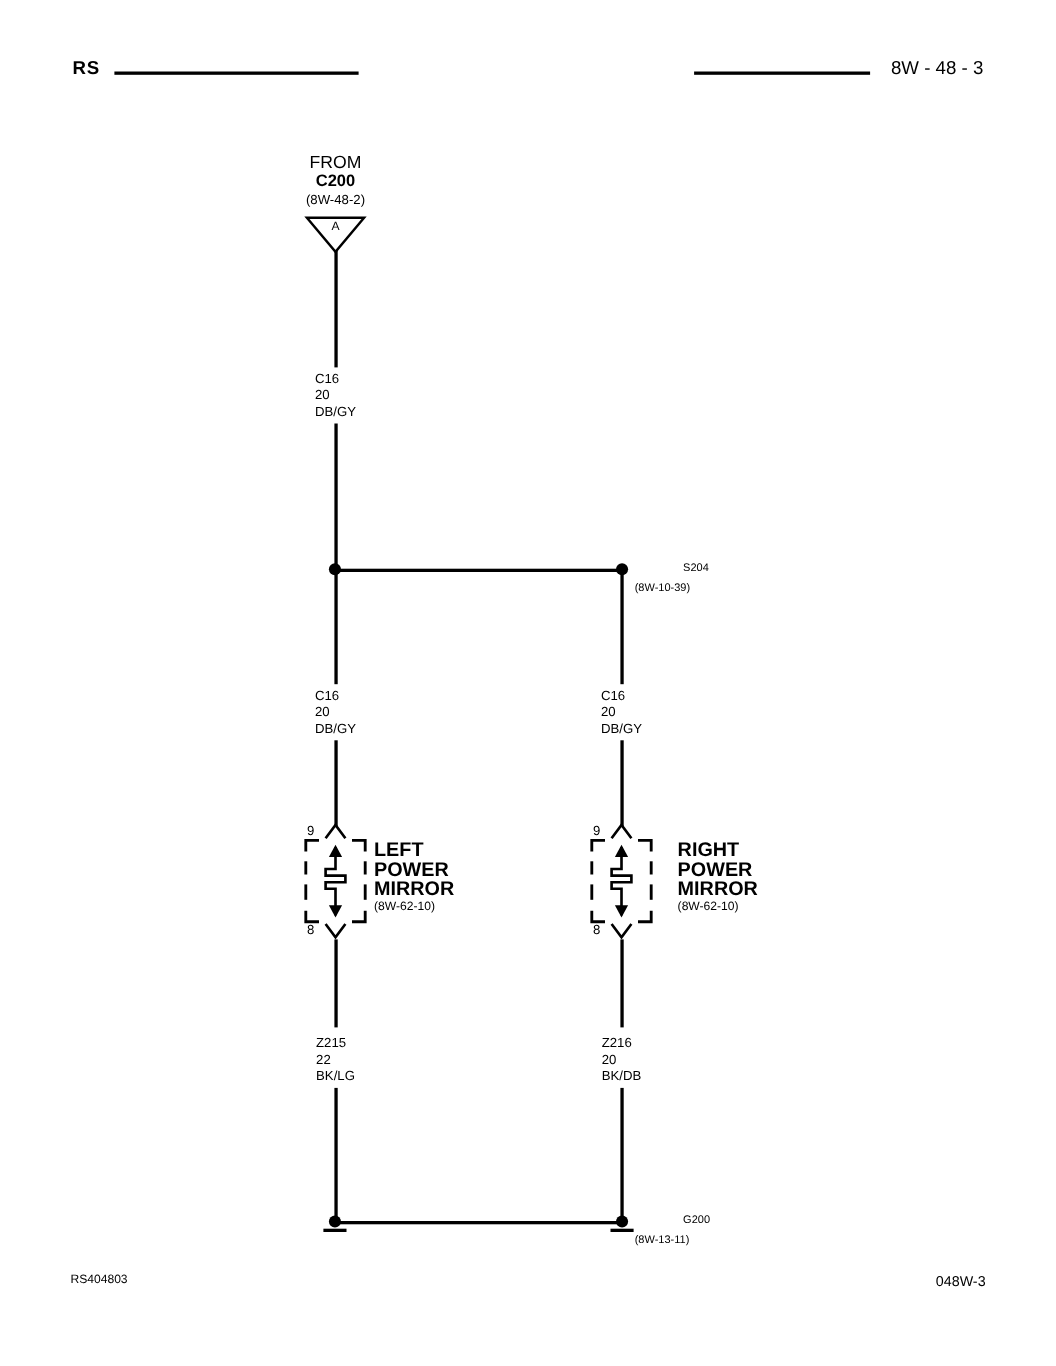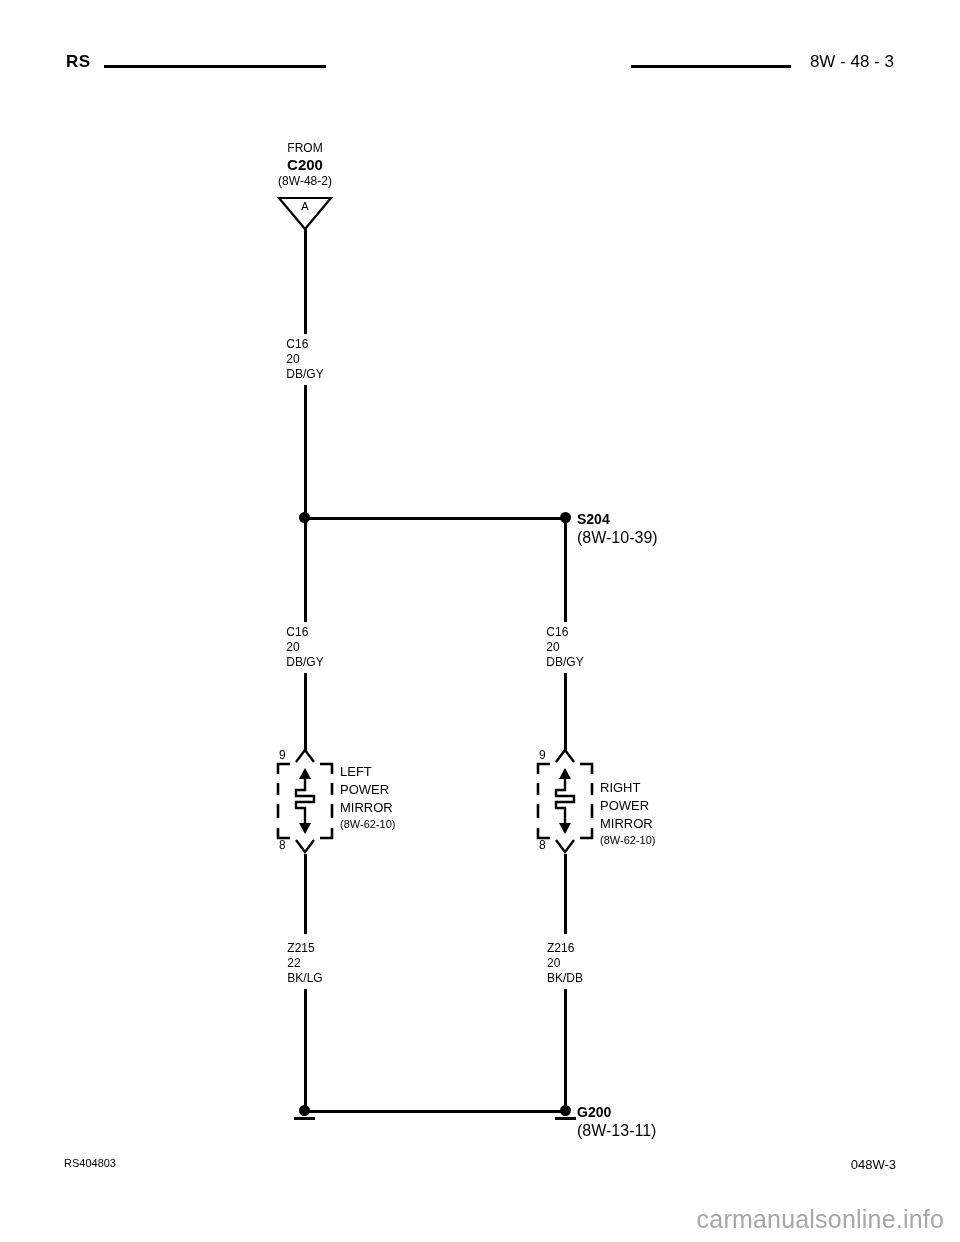--- a/index.html
+++ b/index.html
@@ -122,39 +122,40 @@
   .lbl-c {
     position: absolute;
     font-size: 12px;
     line-height: 15px;
     text-align: left;
     white-space: nowrap;
     transform: translateX(-50%);
   }
   .ref-name {
     position: absolute;
-    font-size: 14px;
-    font-weight: bold;
-    white-space: nowrap;
+    font-size: 10px;
+    font-weight: normal;
+    white-space: nowrap;
+    margin-left: 44px;
   }
   .ref-sub {
     position: absolute;
-    font-size: 16px;
+    font-size: 10px;
     white-space: nowrap;
   }
 
   
   .from-block {
     position: absolute;
     left: 305px;
     top: 141px;
     transform: translateX(-50%);
     text-align: center;
   }
-  .from-line1 { font-size: 12px; line-height: 15px; }
+  .from-line1 { font-size: 16px; line-height: 15px; }
   .from-line2 { font-size: 15px; font-weight: bold; line-height: 18px; }
   .from-line3 { font-size: 12px; line-height: 15px; }
 
   .tri-wrap {
     position: absolute;
     left: 305px;
     top: 196px;
     width: 56px;
     height: 34px;
     transform: translateX(-50%);
@@ -177,22 +178,22 @@
   .pin-num {
     position: absolute;
     font-size: 12px;
     white-space: nowrap;
   }
   .comp-text {
     position: absolute;
     white-space: nowrap;
   }
   .comp-text .t {
-    font-size: 13px;
-    font-weight: normal;
+    font-size: 18px;
+    font-weight: bold;
     line-height: 18px;
     display: block;
   }
   .comp-text .s {
     font-size: 11px;
     font-weight: normal;
     line-height: 15px;
     display: block;
   }
   svg { display: block; overflow: visible; }
@@ -328,21 +329,21 @@
     <svg style="position:absolute; left:18px; top:-13px;" width="22" height="14" viewBox="0 0 22 14">
       <path d="M2,13 L11,1 L20,13" fill="none" stroke="#000" stroke-width="2.4"></path>
     </svg>
     <svg style="position:absolute; left:18px; top:77px;" width="22" height="14" viewBox="0 0 22 14">
       <path d="M2,1 L11,13 L20,1" fill="none" stroke="#000" stroke-width="2.4"></path>
     </svg>
 
     <div class="pin-num" style="left:3px; top:-14px;">9</div>
     <div class="pin-num" style="left:3px; top:76px;">8</div>
 
-    <div class="comp-text" style="left:64px; top:1px;margin-top:16px;">
+    <div class="comp-text" style="left:80px; top:1px;">
       <span class="t">RIGHT</span>
       <span class="t">POWER</span>
       <span class="t">MIRROR</span>
       <span class="s">(8W-62-10)</span>
     </div>
   </div>
 
   <div class="wire-v" style="left:304px; top:854px; height:80px;"></div>
 
   <div class="lbl-c" style="left:305px; top:941px;">
@@ -367,15 +368,14 @@
   <div class="node-dot" style="left:299px; top:1105px;"></div>
   <div class="gnd-bar" style="left:294px; top:1117px;"></div>
   <div class="node-dot" style="left:560px; top:1105px;"></div>
   <div class="gnd-bar" style="left:555px; top:1117px;"></div>
 
   <div class="ref-name" style="left:577px; top:1104px;">G200</div>
   <div class="ref-sub" style="left:577px; top:1122px;">(8W-13-11)</div>
 
   <div class="footer-left">RS404803</div>
   <div class="footer-right">048W-3</div>
-  <div class="watermark">carmanualsonline.info</div>
 
 </div>
 
 </body></html>

